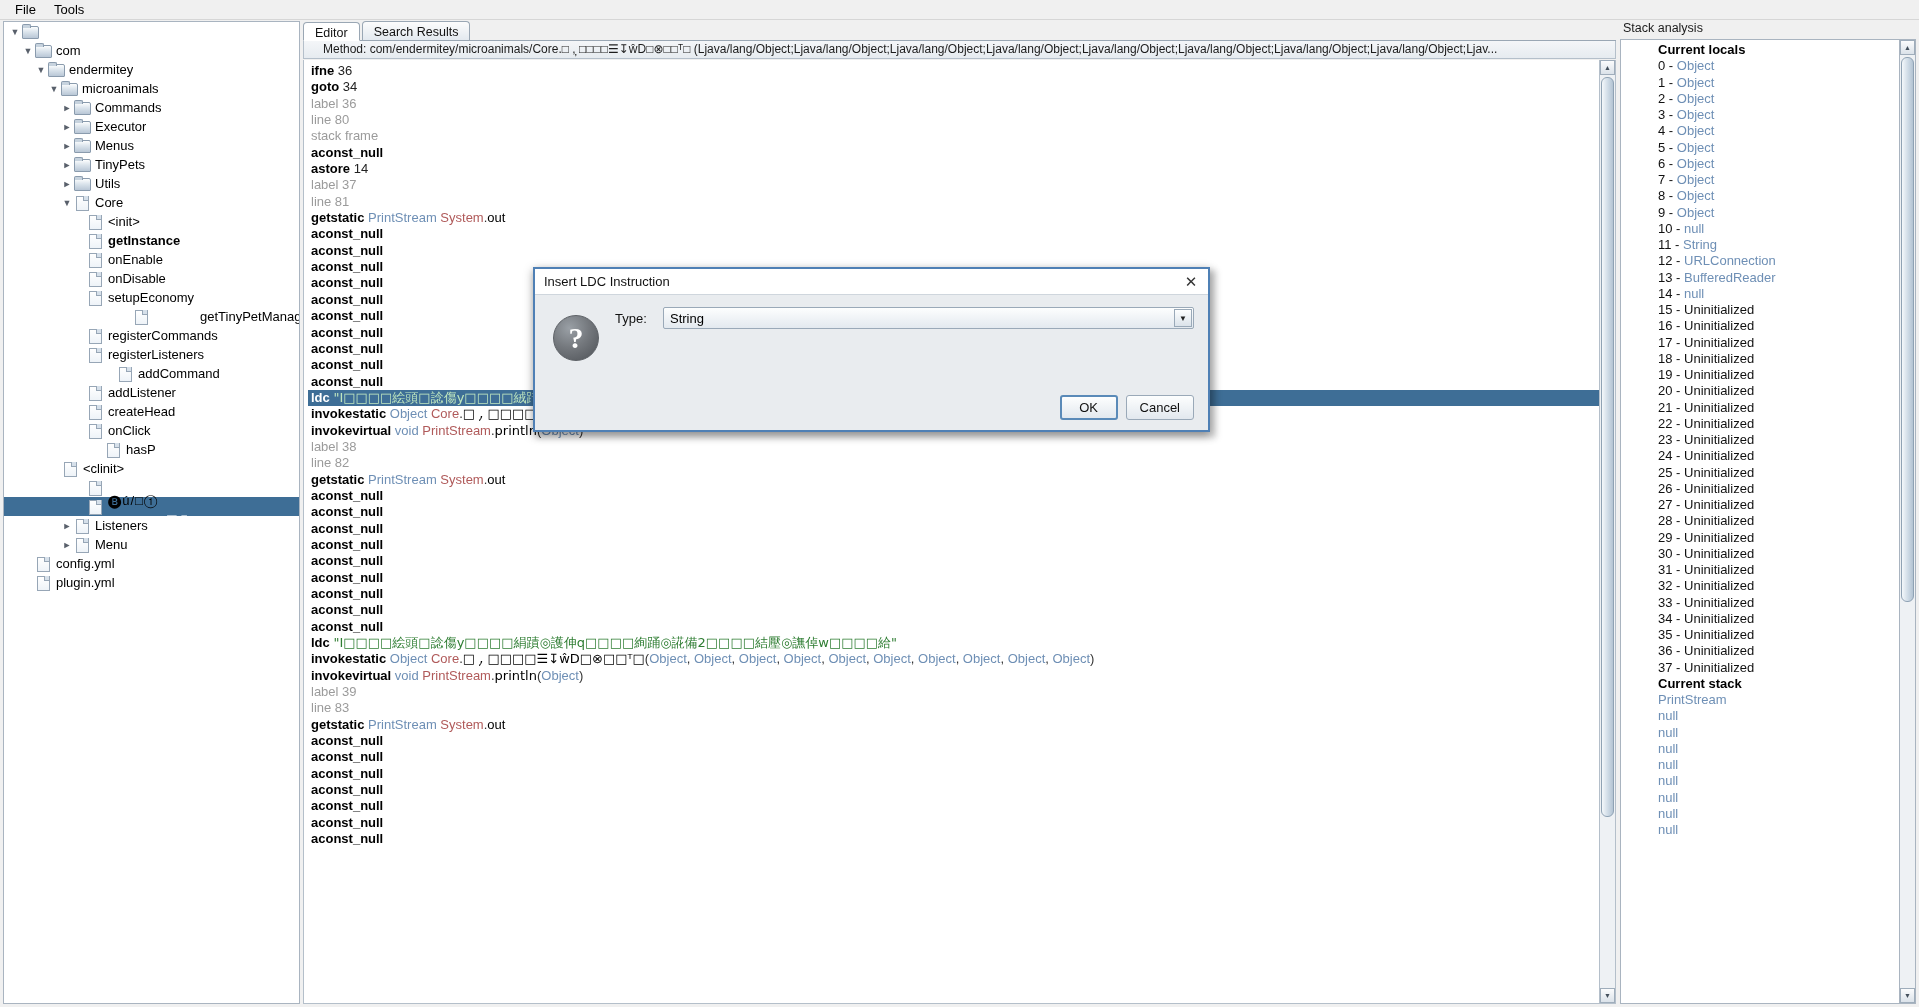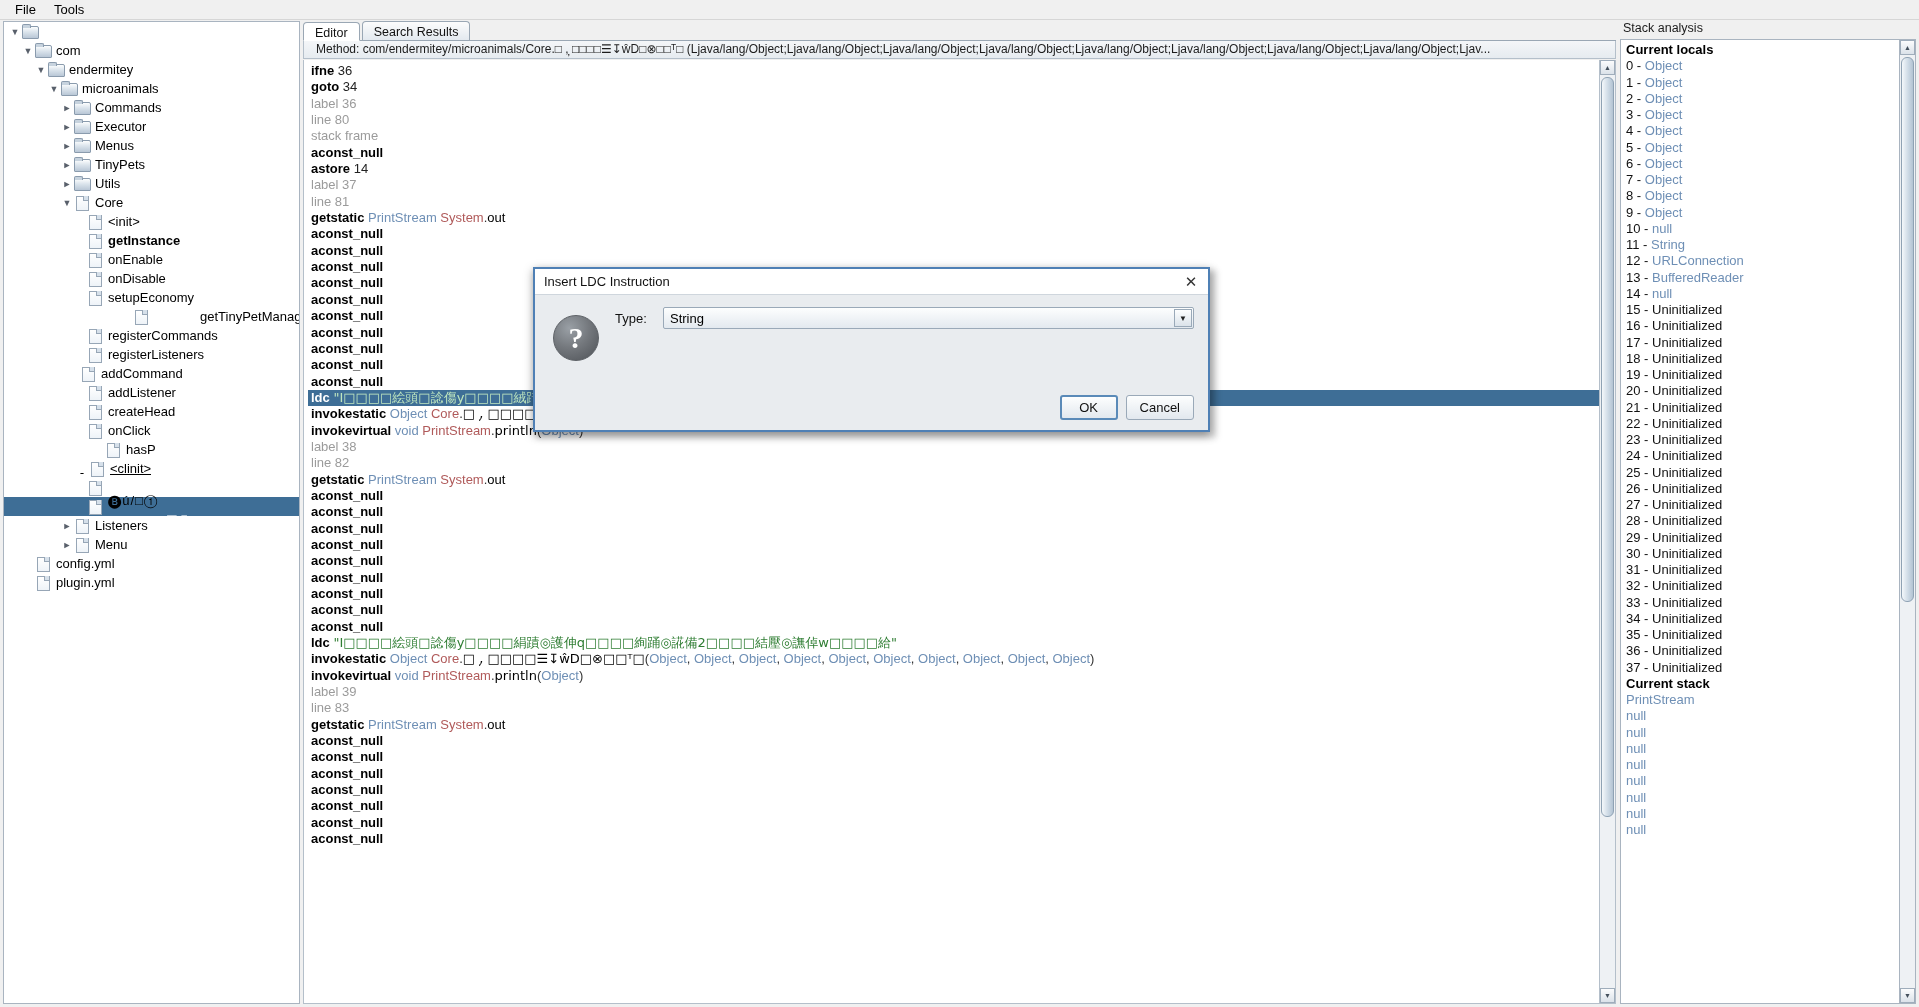--- a/index.html
+++ b/index.html
@@ -148,21 +148,21 @@
     top: 1px;
     border-bottom: 1px solid #ffffff;
   }
   #method-bar {
     height: 18px;
     background: linear-gradient(#f4f6f8, #e6ebf0);
     border: 1px solid #b4bfca;
     border-top: none;
     font-size: 12px;
     line-height: 17px;
-    padding-left: 12px;
+    padding-left: 19px;
     white-space: nowrap;
     overflow: hidden;
     color: #1c1c1c;
   }
   #code-area {
     position: absolute;
     top: 39px; left: 0;
     width: 1313px;
     height: 944px;
     background: #ffffff;
@@ -250,20 +250,21 @@
     border: 1px solid #a9b4c0;
     overflow: hidden;
   }
   #stack-list { padding: 2px 0 0 5px; }
   .srow {
     height: 16.25px;
     line-height: 16px;
     font-size: 13px;
     white-space: nowrap;
     cursor: default;
+    margin-left: 32px;
   }
   .srow.head { font-weight: bold; color: #000; }
   .sidx { color: #111; }
   .sval { color: #6e8fb5; }
   .sval.uninit { color: #111; }
   #stack-scroll {
     position: absolute;
     top: 18px; left: 279px;
     width: 17px; height: 965px;
     background: #eef1f4;
@@ -486,21 +487,21 @@
         <div class="tree-row" style="padding-left: 69px;">
           <span class="twisty none">•</span>
           <span class="ico file"></span>
           <span class="tree-label">registerCommands</span>
         </div>
         <div class="tree-row" style="padding-left: 69px;">
           <span class="twisty none">•</span>
           <span class="ico file"></span>
           <span class="tree-label">registerListeners</span>
         </div>
-        <div class="tree-row" style="padding-left: 62px;">
+        <div class="tree-row" style="padding-left: 99px;">
           <span class="twisty none">•</span>
           <span class="ico file"></span>
           <span class="tree-label">addCommand</span>
         </div>
         <div class="tree-row" style="padding-left: 69px;">
           <span class="twisty none">•</span>
           <span class="ico file"></span>
           <span class="tree-label">addListener</span>
         </div>
         <div class="tree-row" style="padding-left: 69px;">
@@ -511,21 +512,21 @@
         <div class="tree-row" style="padding-left: 69px;">
           <span class="twisty none">•</span>
           <span class="ico file"></span>
           <span class="tree-label">onClick</span>
         </div>
         <div class="tree-row" style="padding-left: 87px;">
           <span class="twisty none">•</span>
           <span class="ico file"></span>
           <span class="tree-label">hasP</span>
         </div>
-        <div class="tree-row" style="padding-left: 71px; text-decoration: underline;">
+        <div class="tree-row" style="padding-left: 44px;">
           <span class="twisty none">•</span>
           <span class="ico file"></span>
           <span class="tree-label">&lt;clinit&gt;</span>
         </div>
         <div class="tree-row" style="padding-left: 69px;">
           <span class="twisty none">•</span>
           <span class="ico file"></span>
           <span class="tree-label mojibake">🅑ú/□①</span>
         </div>
         <div class="tree-row selected" style="padding-left: 69px;">

